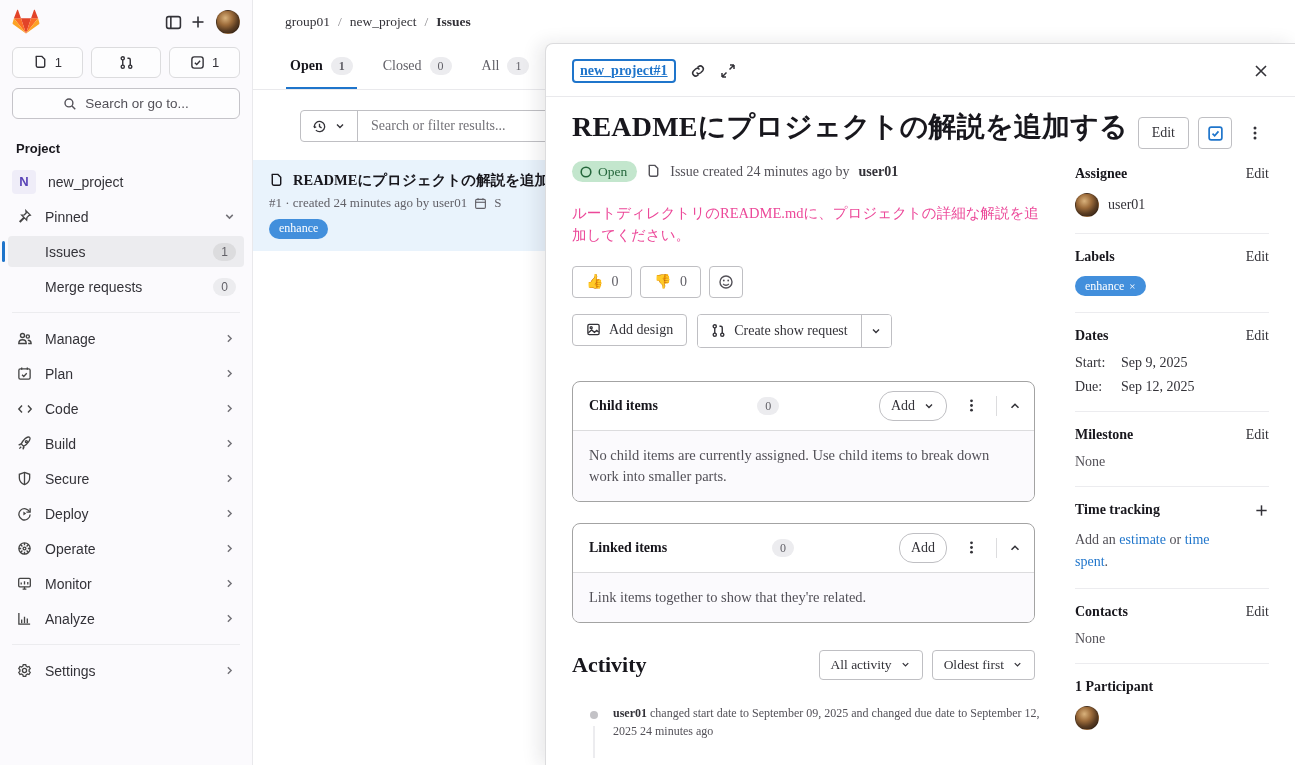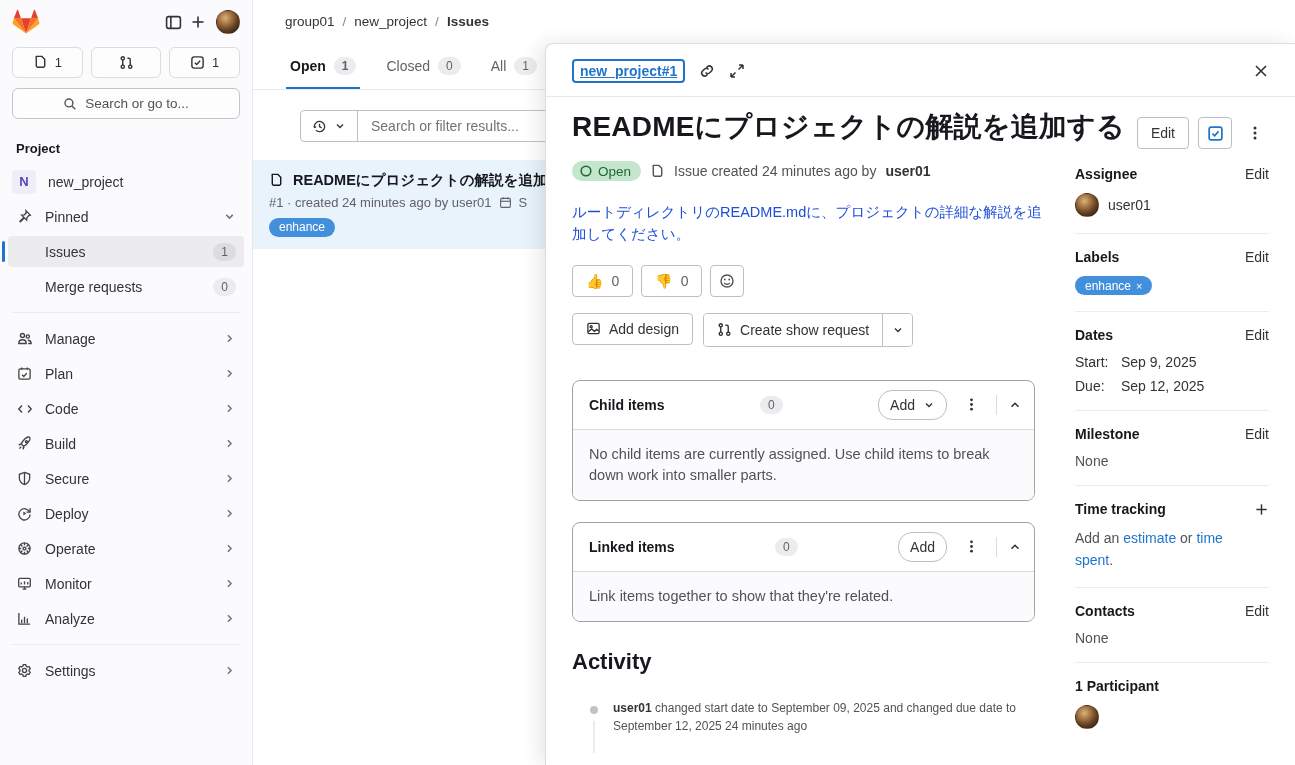--- a/index.html
+++ b/index.html
@@ -23,21 +23,21 @@
   .nav-item .chev { margin-left:auto; color:#737278; display:flex; }
   .nav-item.active { background:#ececef; }
   .nav-item.active::before { content:''; position:absolute; left:-6px; top:5px; bottom:5px; width:3px; border-radius:2px; background:#1f75cb; }
   .nav-sub { padding-left:37px; }
   .count-pill { margin-left:auto; background:#ececef; border-radius:10px; padding:1px 8px; font-size:12px; color:#626168; line-height:16px; }
   .nav-item.active .count-pill { background:#dcdcde; }
   .proj-avatar { width:24px; height:24px; border-radius:4px; background:#efedf8; color:#5943b6; font-weight:700; font-size:13px; display:flex; align-items:center; justify-content:center; margin-left:-4px; }
   .sb-divider { height:1px; background:#ececef; margin:8px 12px; }
 
   
-  .main { flex:1; min-width:0; position:relative; }
+  .main { flex:1; min-width:0; position:relative;font-family:Liberation Serif, serif; }
   .crumbs { height:43px; display:flex; align-items:center; gap:8px; padding:0 24px 0 32px; font-size:13.5px; color:#333238; }
   .crumb { cursor:pointer; }
   .crumb-sep { color:#89888d; }
   .crumb-current { font-weight:600; }
   .tabs-row { display:flex; gap:30px; padding-left:37px; border-bottom:1px solid #e9e9ec; height:47px; align-items:stretch; }
   .tab { display:flex; gap:8px; align-items:center; position:relative; color:#626168; font-size:14px; cursor:pointer; }
   .tab.active { color:#18171d; font-weight:600; }
   .tab.active::after { content:''; position:absolute; left:-4px; right:-4px; bottom:0; height:2px; background:#1f75cb; }
   .filter-bar { margin:20px 0 18px 47px; width:520px; height:32px; border:1px solid #bfbfc3; border-radius:4px; display:flex; background:#fff; }
   .fb-left { display:flex; align-items:center; gap:7px; padding:0 11px; border-right:1px solid #bfbfc3; color:#333238; cursor:pointer; }
@@ -61,21 +61,21 @@
   .btn-sq { width:34px; padding:0; justify-content:center; }
   .kebab { color:#333238; padding:0 6px; cursor:pointer; display:flex; }
 
   .columns { display:flex; gap:40px; margin-top:12px; }
   .col-main { flex:1; min-width:0; }
   .col-aside { width:194px; flex-shrink:0; font-size:14px; }
 
   .status-row { display:flex; align-items:center; gap:9px; font-size:14px; color:#535158; }
   .badge-open { display:inline-flex; align-items:center; gap:5px; background:#c3e6cd; color:#24663b; border-radius:12px; padding:2.5px 10px 2.5px 7px; font-size:13.5px; cursor:default; }
   .bold-name { font-weight:700; color:#333238; }
-  .description { margin-top:21px; font-size:14.5px; line-height:1.5; color:#1d4ed8; width:470px; }
+  .description { margin-top:21px; font-size:14.5px; line-height:1.5; color:#ec4899; width:470px; }
   .reactions { margin-top:19px; display:flex; gap:8px; }
   .award-count { color:#626168; }
   .action-row { margin-top:16px; display:flex; gap:10px; }
   .split-btn { display:inline-flex; border:1px solid #bfbfc3; border-radius:4px; overflow:hidden; }
   .split-main { display:inline-flex; align-items:center; gap:8px; padding:0 13px; height:32px; background:#fff; font-size:14px; cursor:pointer; }
   .split-caret { display:inline-flex; align-items:center; justify-content:center; width:30px; border-left:1px solid #bfbfc3; background:#fff; cursor:pointer; }
 
   .card { border:1px solid #a3a3a3; border-radius:8px; overflow:hidden; margin-top:33px; }
   .card + .card { margin-top:21px; }
   .card-head { display:flex; align-items:center; gap:9px; padding:9px 12px 9px 16px; }
@@ -570,20 +570,34 @@
                         <path d="M4 10l4-4 4 4"></path>
                       </svg>
                   </span>
                 </span>
               </div>
               <div class="card-body">Link items together to show that they're related.</div>
             </div>
 
             <div class="activity-head">
               <h2 class="activity-title">Activity</h2>
+              <span class="activity-ctrl">
+                <button class="btn btn-xs">
+                  <span>All activity</span>
+                  <svg width="11" height="11" viewBox="0 0 16 16" fill="none" stroke="#333238" stroke-width="1.8">
+                      <path d="M4 6l4 4 4-4"></path>
+                    </svg>
+                </button>
+                <button class="btn btn-xs">
+                  <span>Oldest first</span>
+                  <svg width="11" height="11" viewBox="0 0 16 16" fill="none" stroke="#333238" stroke-width="1.8">
+                      <path d="M4 6l4 4 4-4"></path>
+                    </svg>
+                </button>
+              </span>
             </div>
             <div class="timeline">
               <div class="timeline-text">
                 <span class="bold-name">user01</span>
                 <span>changed start date to September 09, 2025 and changed due date to September 12, 2025 24 minutes ago</span>
               </div>
             </div>
           </div>
 
           <div class="col-aside">

